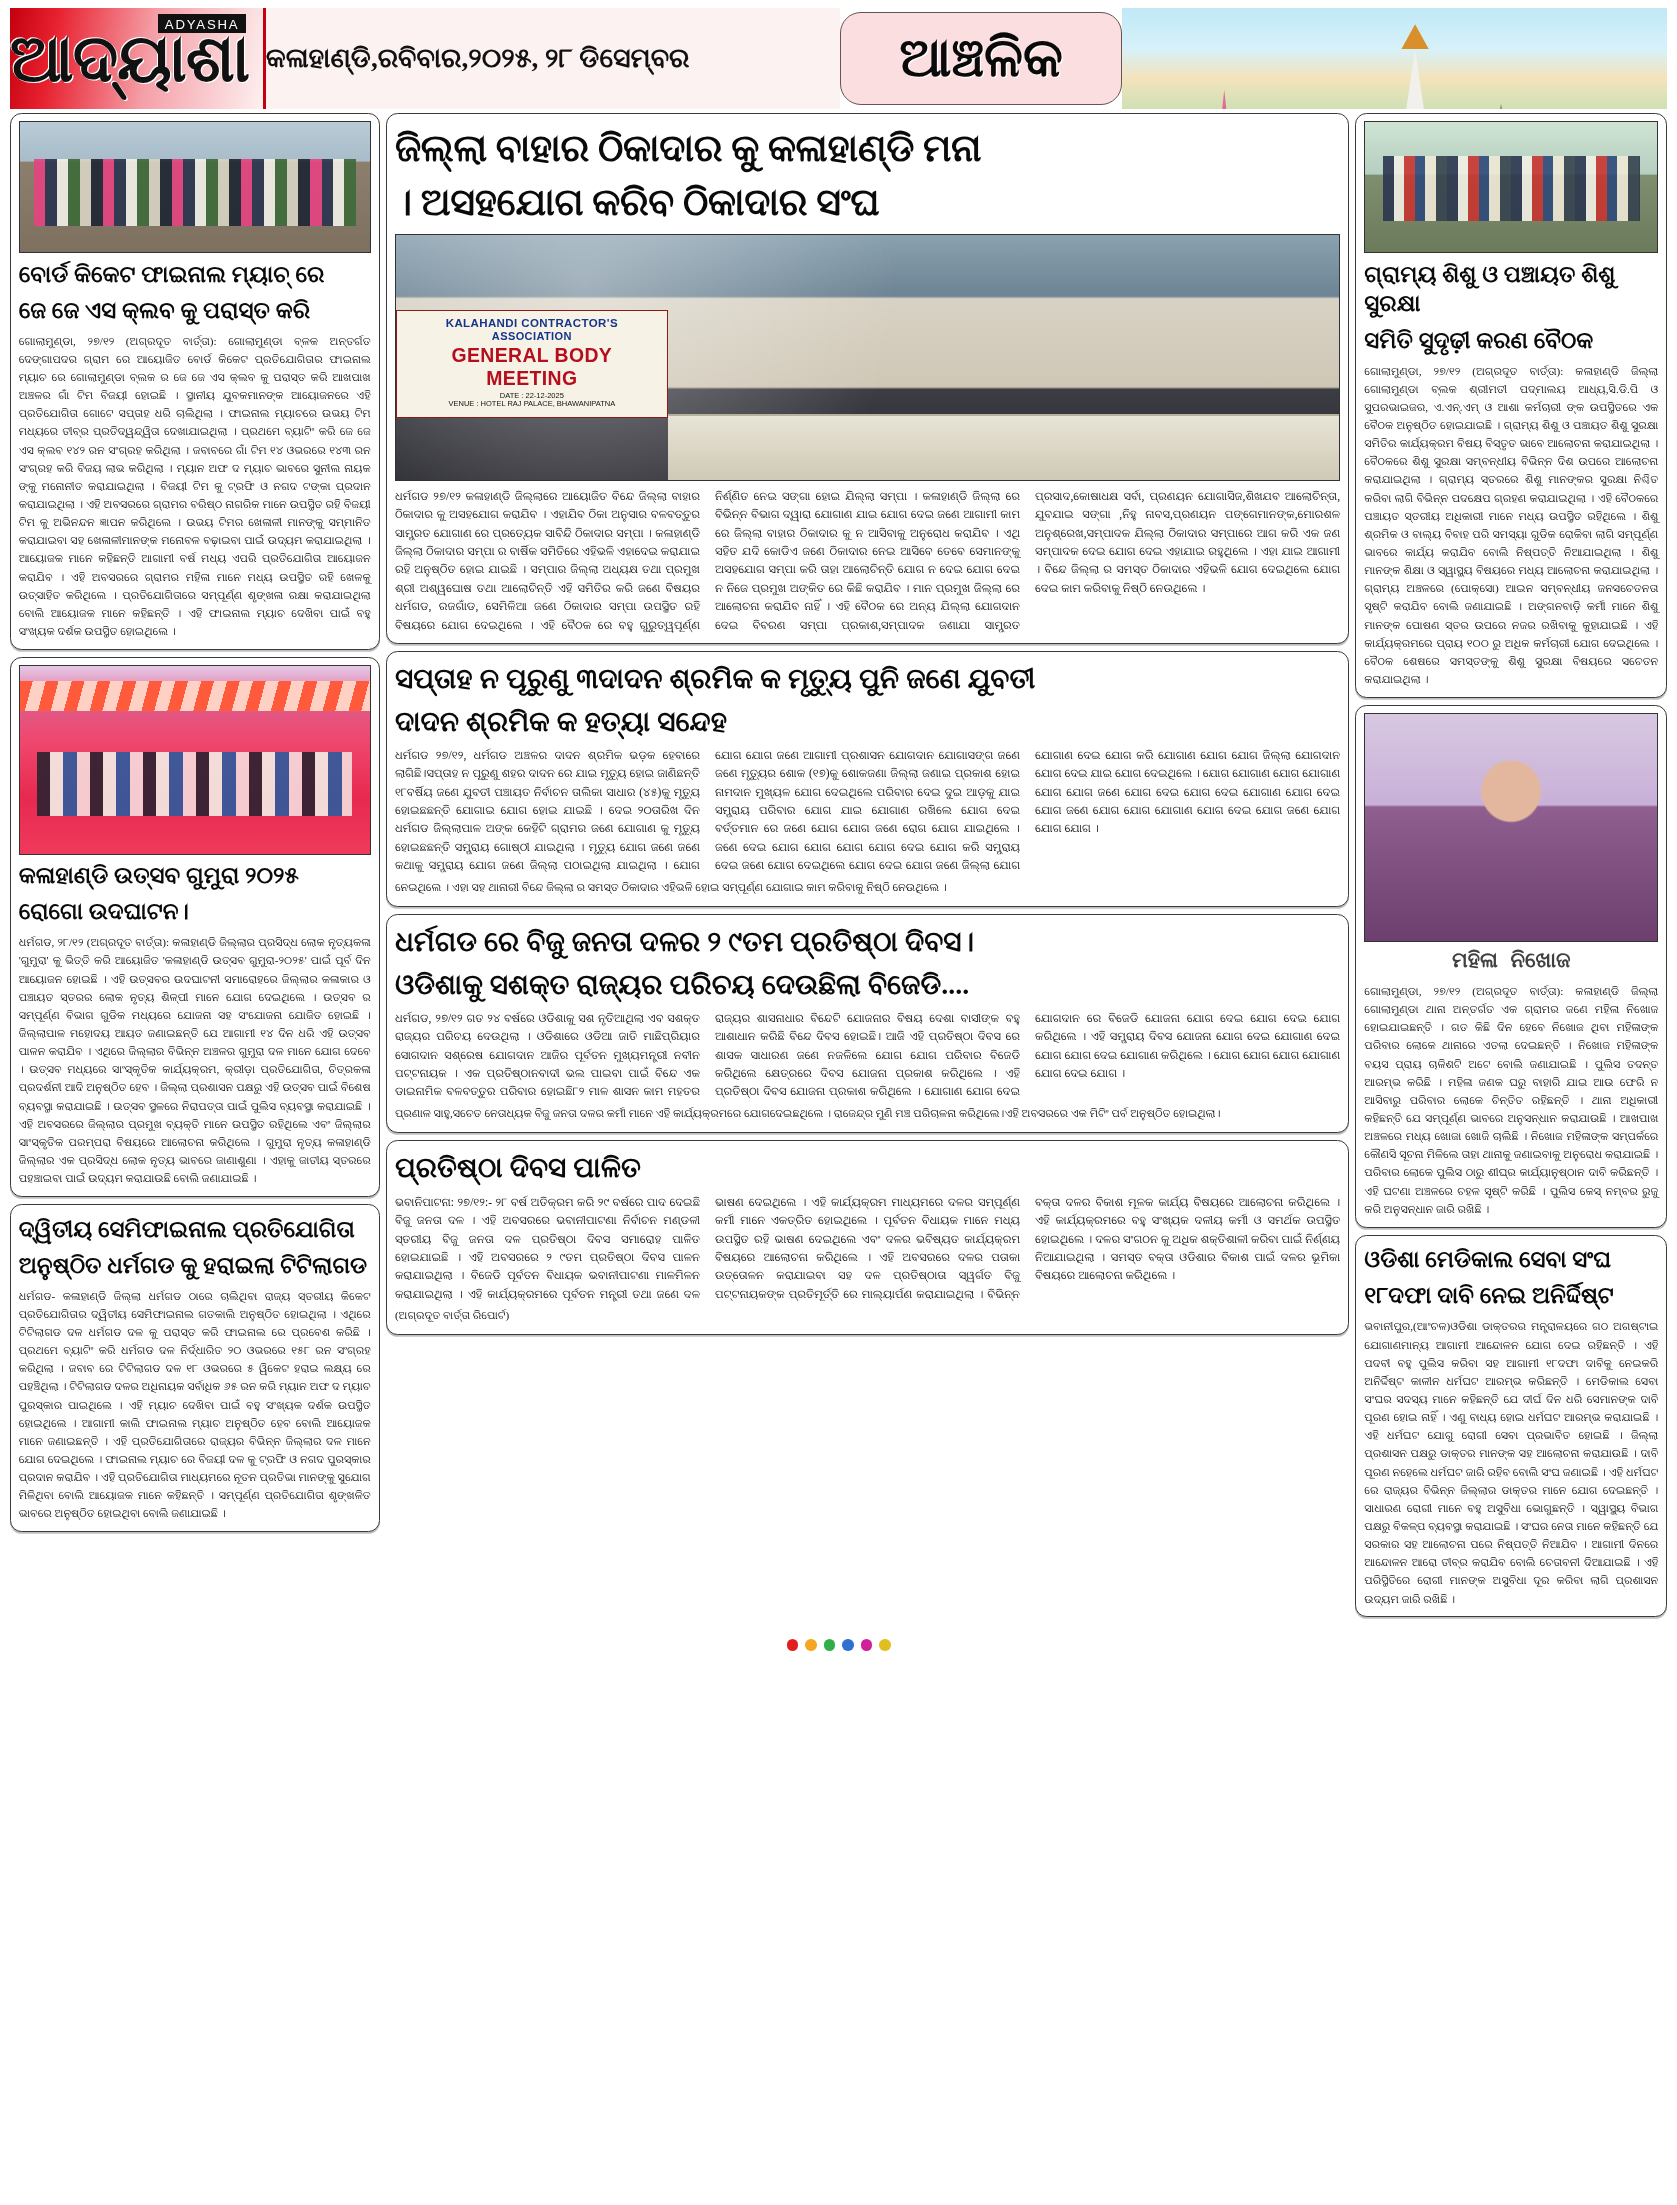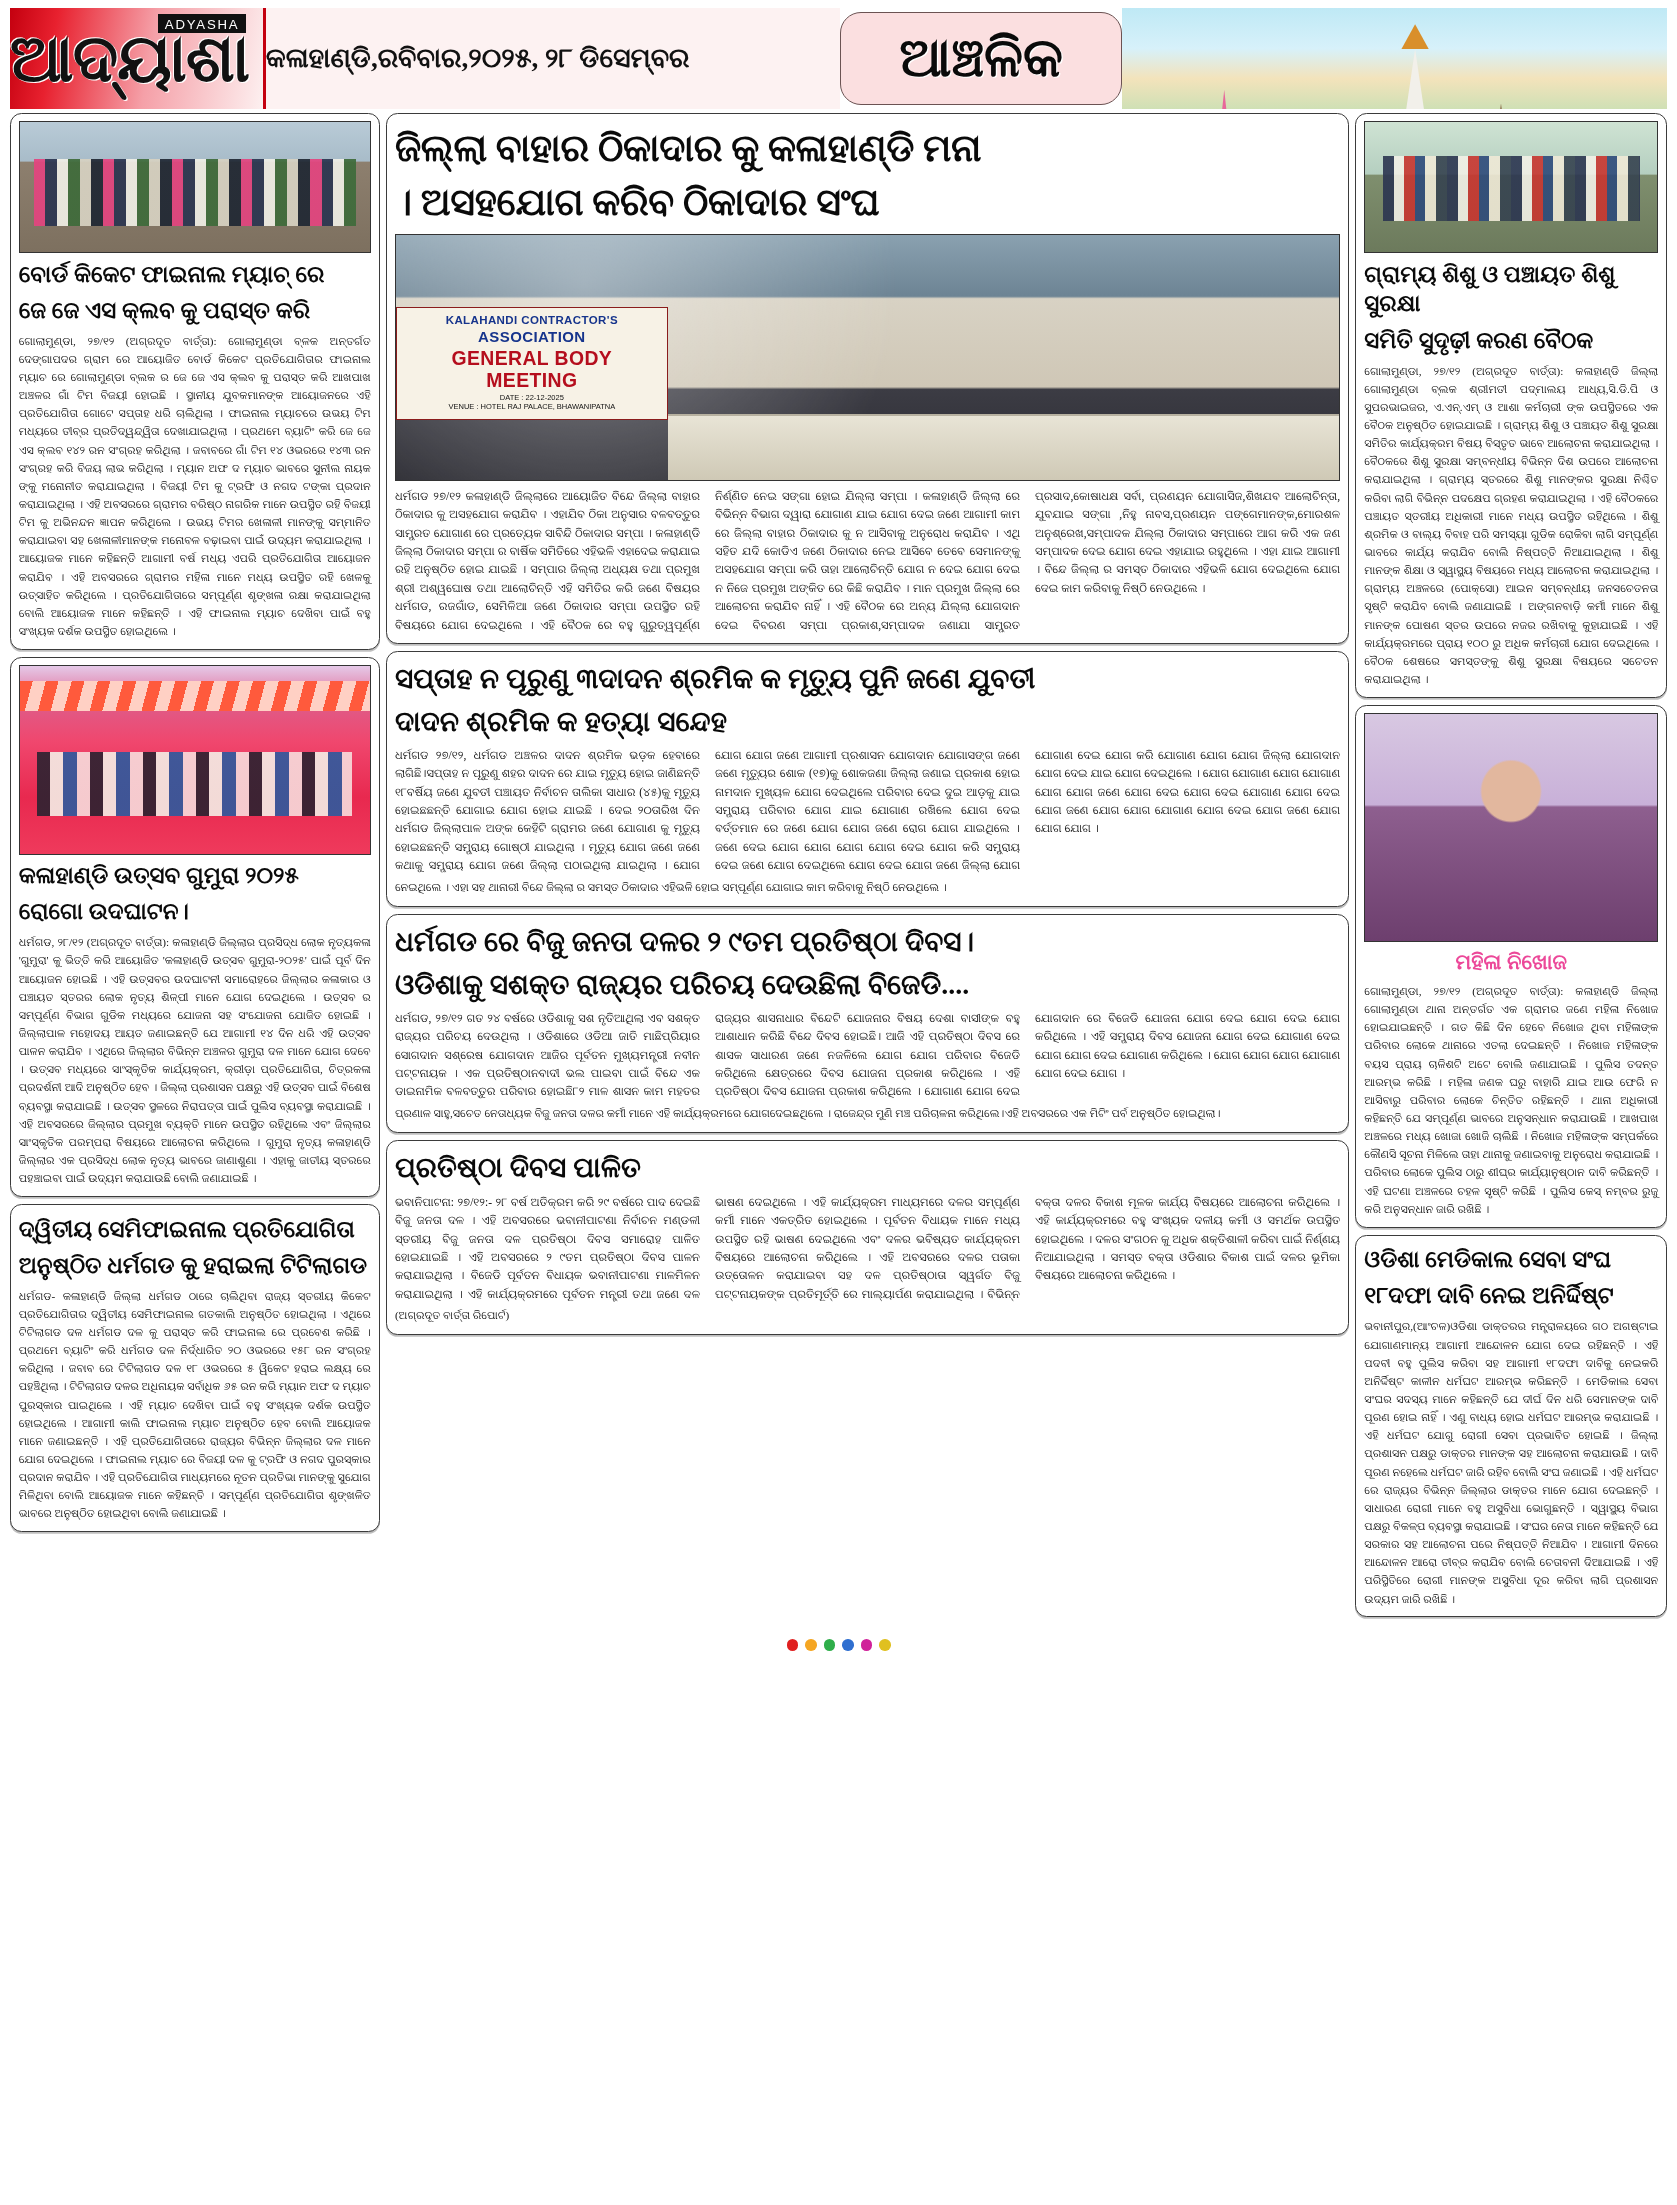--- a/index.html
+++ b/index.html
@@ -143,21 +143,21 @@
   }
   .ph-meeting-banner {
     margin-top: 13.2px;
     background: #f7f2e6;
     border: 1.3px solid #8a1c1c;
     padding: 6.2px 17.6px 8px 17.6px;
     text-align:center; line-height:1.15;
     max-width: 62%;
   }
   .ph-meeting-banner .l1 { color:#16348c; font-size:11.5px; font-weight:bold; letter-spacing:0.4px;}
-  .ph-meeting-banner .l2 { color:#16348c; font-size:15px; font-weight:bold; letter-spacing:0.4px;}
+  .ph-meeting-banner .l2 { color:#16348c; font-size:11px; font-weight:bold; letter-spacing:0.4px;}
   .ph-meeting-banner .l3 { color:#b50e1d; font-size:19.4px; font-weight:bold; letter-spacing:0.4px; margin-top:1.8px;}
   .ph-meeting-banner .l4 { color:#111; font-size:7.5px; margin-top:2.6px;}
   .ph-meeting-banner .l5 { color:#111; font-size:7.5px;}
   .ph-meeting-table {
     margin-top: auto;
     width: 78%; height: 66px;
     background: linear-gradient(#e8e4d6,#cfc9b6);
     border-top: 2.6px solid #b7b1a0;
   }
   .ph-crowd {
@@ -222,22 +222,22 @@
     line-height: 1.26;
     margin: 2.6px 0 7px 0;
   }
   .hl-col {
     font-family: "Liberation Serif", serif;
     font-size: 23px; font-weight: bold; color: #0a0a0a;
     line-height: 1.3;
     margin: 2.6px 0 6.2px 0;
   }
   .hl-col-c {
-    font-family: Liberation Sans, sans-serif;
-    font-size: 21px; font-weight: bold; color: #ec4899;
+    font-family: Liberation Mono, monospace;
+    font-size: 21px; font-weight: bold; color: #404040;
     line-height: 1.32; text-align: center;
     margin: 2.6px 0 6.2px 0;
   }
   .body-1col {
     font-family: "Liberation Serif", serif;
     font-size: 11.2px; line-height: 1.62; color: #111;
     text-align: justify;
     text-justify: inter-word;
     hyphens: auto;
   }

